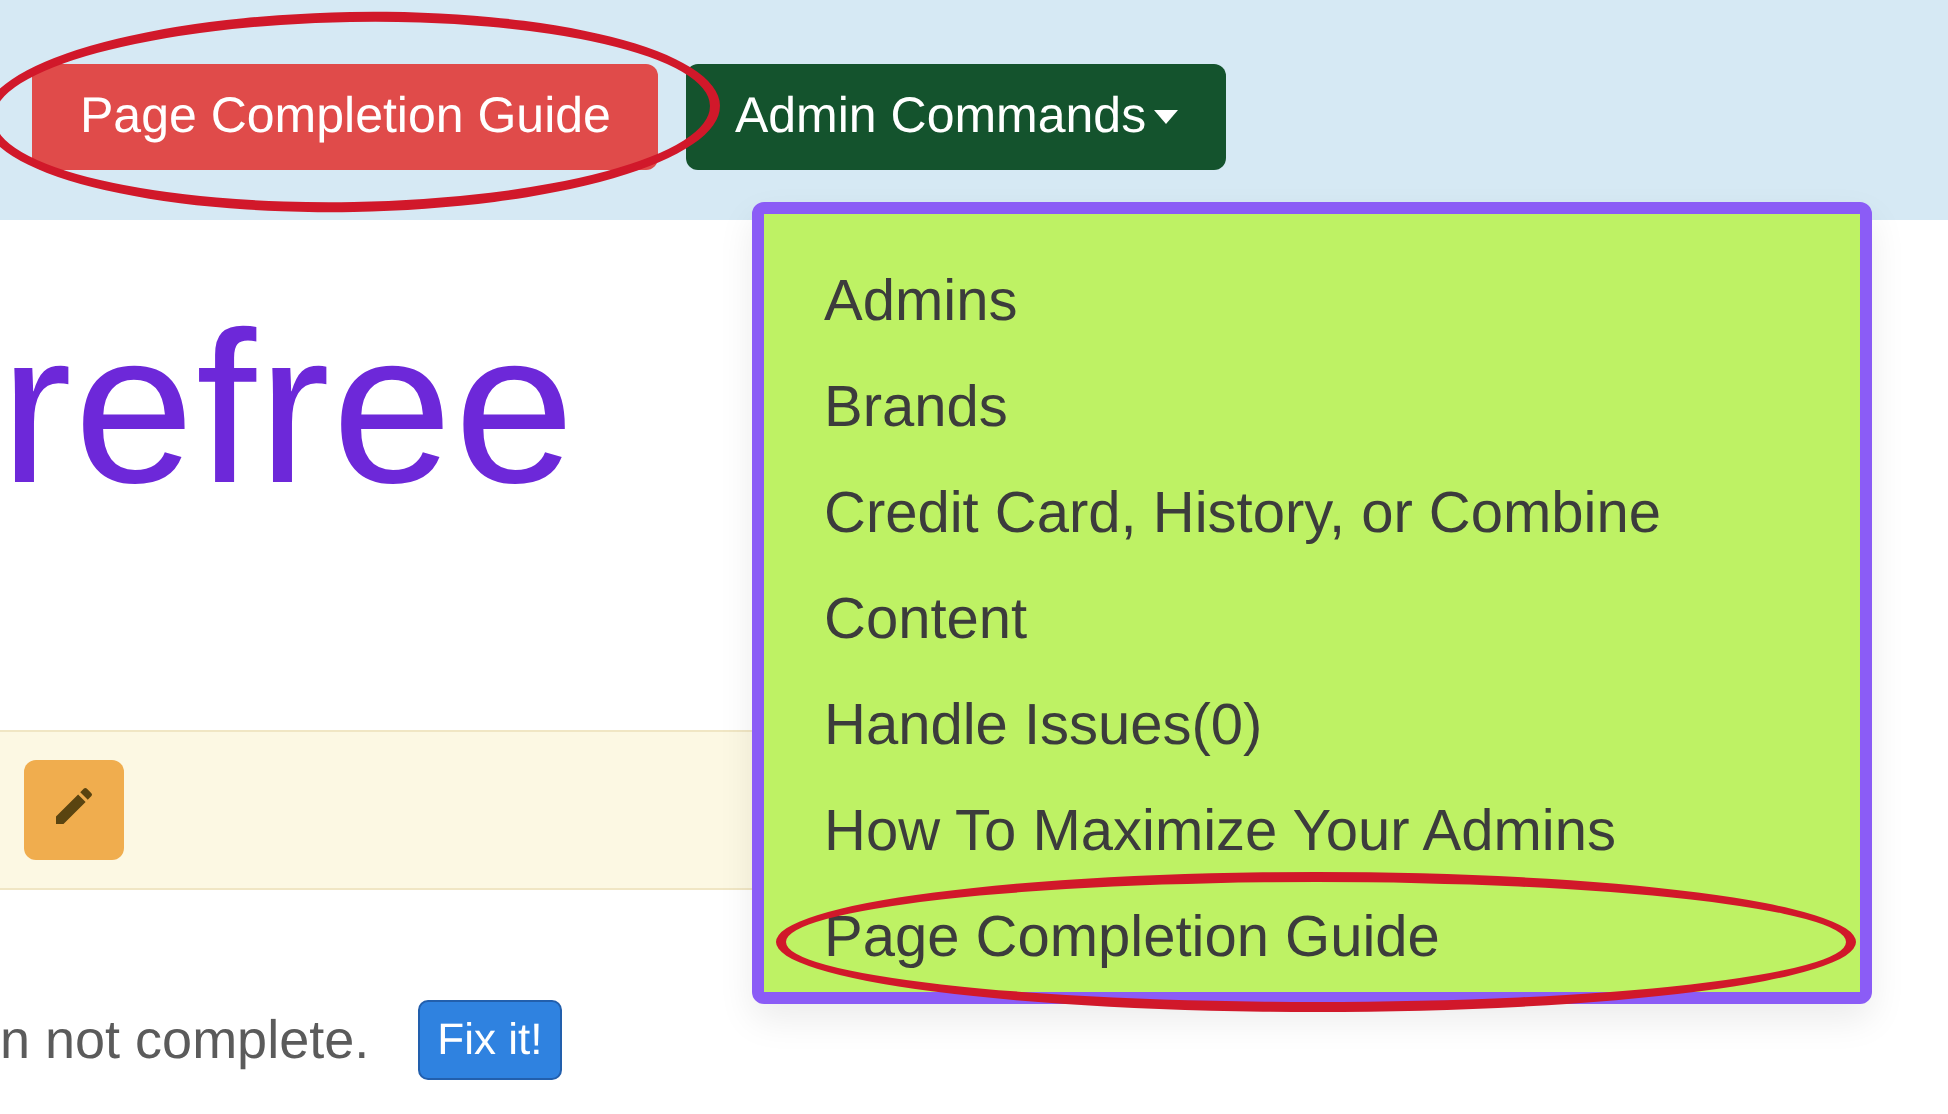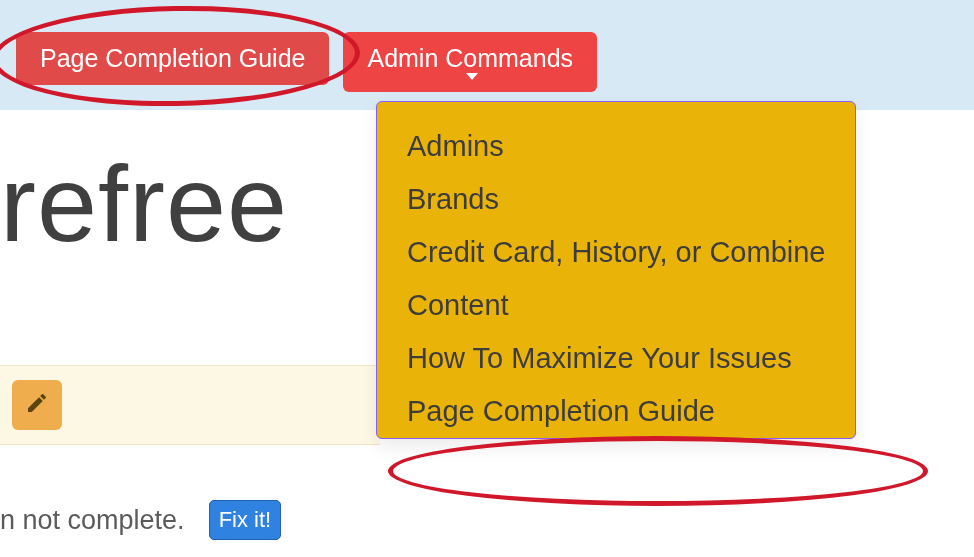--- a/index.html
+++ b/index.html
@@ -22,21 +22,21 @@
     border-radius: 6px;
     font-size: 25px;
     font-weight: 400;
     color: #fff;
     padding: 12px 24px;
     cursor: pointer;
     border: none;
     white-space: nowrap;
   }
   .btn-red { background: #e04b4a; }
-  .btn-orange { background: #ef4444; flex-direction: column; }
+  .btn-orange { background: #14532d; }
   .caret {
     display: inline-block;
     margin-left: 4px;
     width: 0; height: 0;
     border-left: 6px solid transparent;
     border-right: 6px solid transparent;
     border-top: 7px solid #fff;
     vertical-align: middle;
   }
   .btn-blue {
@@ -49,21 +49,21 @@
 
   .main {
     position: relative;
     width: 100%;
   }
   .title-fragment {
     position: absolute;
     left: 0; top: 40px;
     font-size: 108px;
     font-weight: 300;
-    color: #404040;
+    color: #6d28d9;
     letter-spacing: 1px;
     line-height: 1;
   }
 
   .edit-strip {
     position: absolute;
     left: 0; top: 255px;
     width: 380px;
     height: 80px;
     background: #fcf8e3;
@@ -90,23 +90,23 @@
     align-items: center;
     gap: 24px;
     font-size: 27px;
     color: #5b5b5b;
   }
 
   .dropdown {
     position: absolute;
     left: 376px;
     top: 101px;
-    width: 480px;
-    background: #eab308;
-    border: 1px solid #8b5cf6;
+    width: 560px;
+    background: #bef264;
+    border: 6px solid #8b5cf6;
     border-radius: 6px;
     box-shadow: 0 8px 18px rgba(0,0,0,0.08);
     padding: 18px 0 0 0;
     z-index: 10;
   }
   .dropdown-item {
     font-size: 29px;
     color: #3c3c3c;
     padding: 10px 30px 10px 30px;
     cursor: pointer;
@@ -155,18 +155,19 @@
       <span>Fix it!</span>
     </button>
   </div>
 </div>
 
 <div class="dropdown">
   <div class="dropdown-item"><span>Admins</span></div>
   <div class="dropdown-item"><span>Brands</span></div>
   <div class="dropdown-item"><span>Credit Card, History, or Combine</span></div>
   <div class="dropdown-item"><span>Content</span></div>
-  <div class="dropdown-item"><span>How To Maximize Your Issues</span></div>
+  <div class="dropdown-item"><span>Handle Issues(0)</span></div>
+  <div class="dropdown-item"><span>How To Maximize Your Admins</span></div>
   <div class="dropdown-item"><span>Page Completion Guide</span></div>
 </div>
 
 <div class="annotation anno1"></div>
 <div class="annotation anno2"></div>
 
 </body></html>

